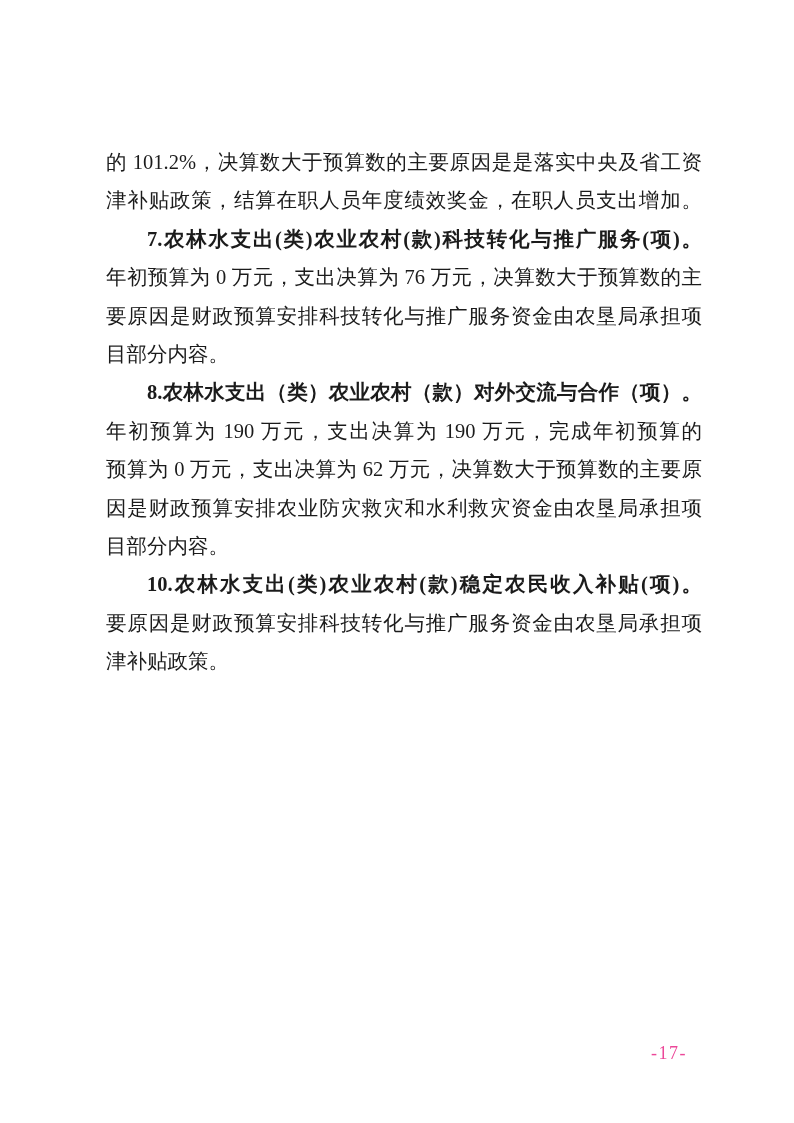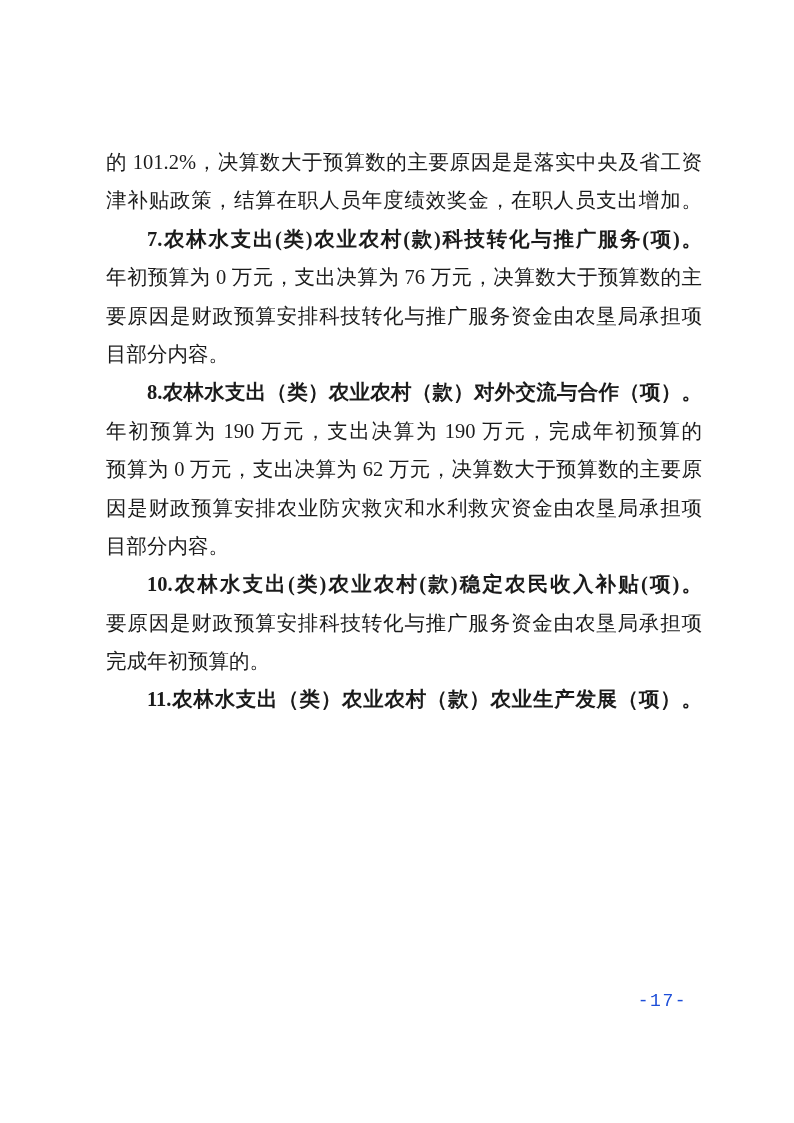--- a/index.html
+++ b/index.html
@@ -35,26 +35,25 @@
   }
   .line.last {
     text-align: left;
     text-align-last: left;
   }
   .line.indent { text-indent: 41px; }
   .run { font-weight: normal; }
   .run.bold { font-weight: bold; }
   .footer-page-number {
     position: absolute;
-    top: 991px;
+    top: 1043px;
     right: 107px;
     font-size: 18px;
     letter-spacing: 1.5px;
-    color: #1d4ed8;
-    font-family: Liberation Mono, monospace;
+    color: #ec4899;
   }
 </style>
 </head>
 <body>
 
 <div class="page">
   <div class="text-content">
       <div class="paragraph">
         <div class="line"><span class="run">的 101.2%，决算数大于预算数的主要原因是是落实中央及省工资</span></div>
         <div class="line"><span class="run">津补贴政策，结算在职人员年度绩效奖金，在职人员支出增加。</span></div>
@@ -70,20 +69,19 @@
         <div class="line"><span class="run">年初预算为 190 万元，支出决算为 190 万元，完成年初预算的</span></div>
       </div>
       <div class="paragraph">
         <div class="line"><span class="run">预算为 0 万元，支出决算为 62 万元，决算数大于预算数的主要原</span></div>
         <div class="line"><span class="run">因是财政预算安排农业防灾救灾和水利救灾资金由农垦局承担项</span></div>
         <div class="line last"><span class="run">目部分内容。</span></div>
       </div>
       <div class="paragraph">
         <div class="line indent"><span class="run bold">10.农林水支出(类)农业农村(款)稳定农民收入补贴(项)。</span></div>
         <div class="line"><span class="run">要原因是财政预算安排科技转化与推广服务资金由农垦局承担项</span></div>
-        <div class="line last"><span class="run">完成年初预算的。</span></div>
+        <div class="line last"><span class="run">津补贴政策。</span></div>
       </div>
       <div class="paragraph">
-        <div class="line indent"><span class="run bold">11.农林水支出（类）农业农村（款）农业生产发展（项）。</span></div>
       </div>
     </div>
   <div class="footer-page-number">-17-</div>
 </div>
 
 </body></html>

